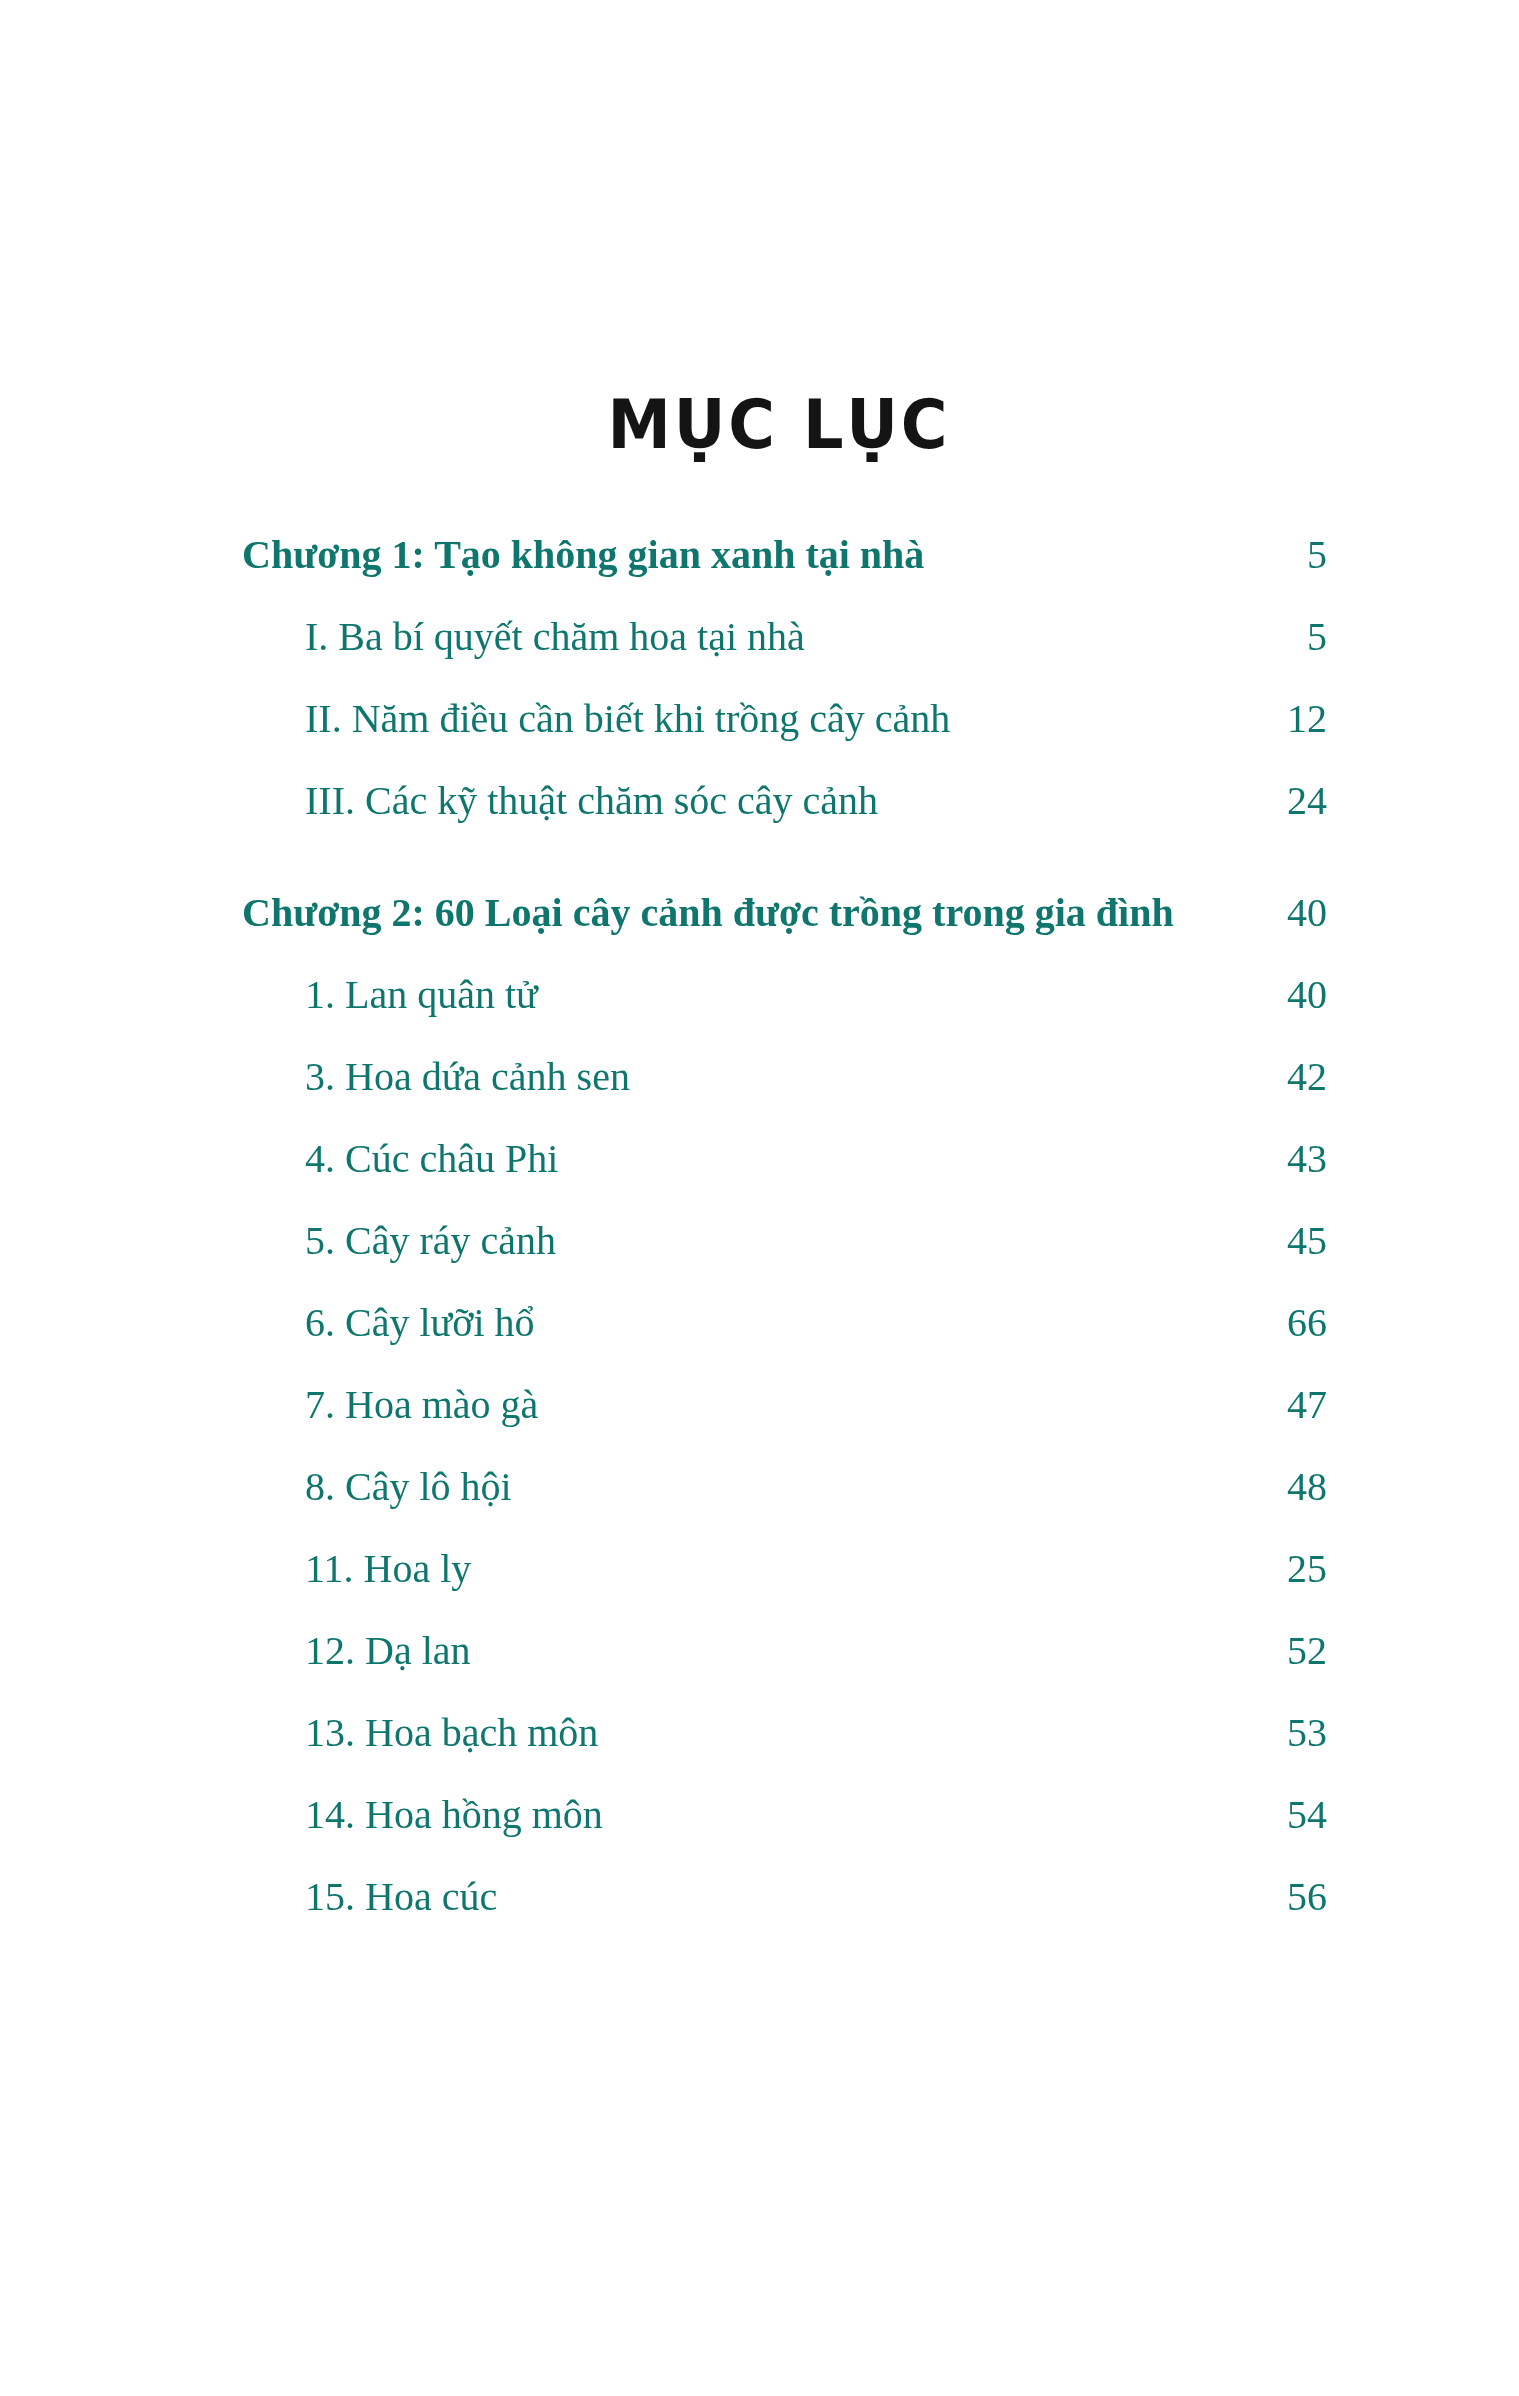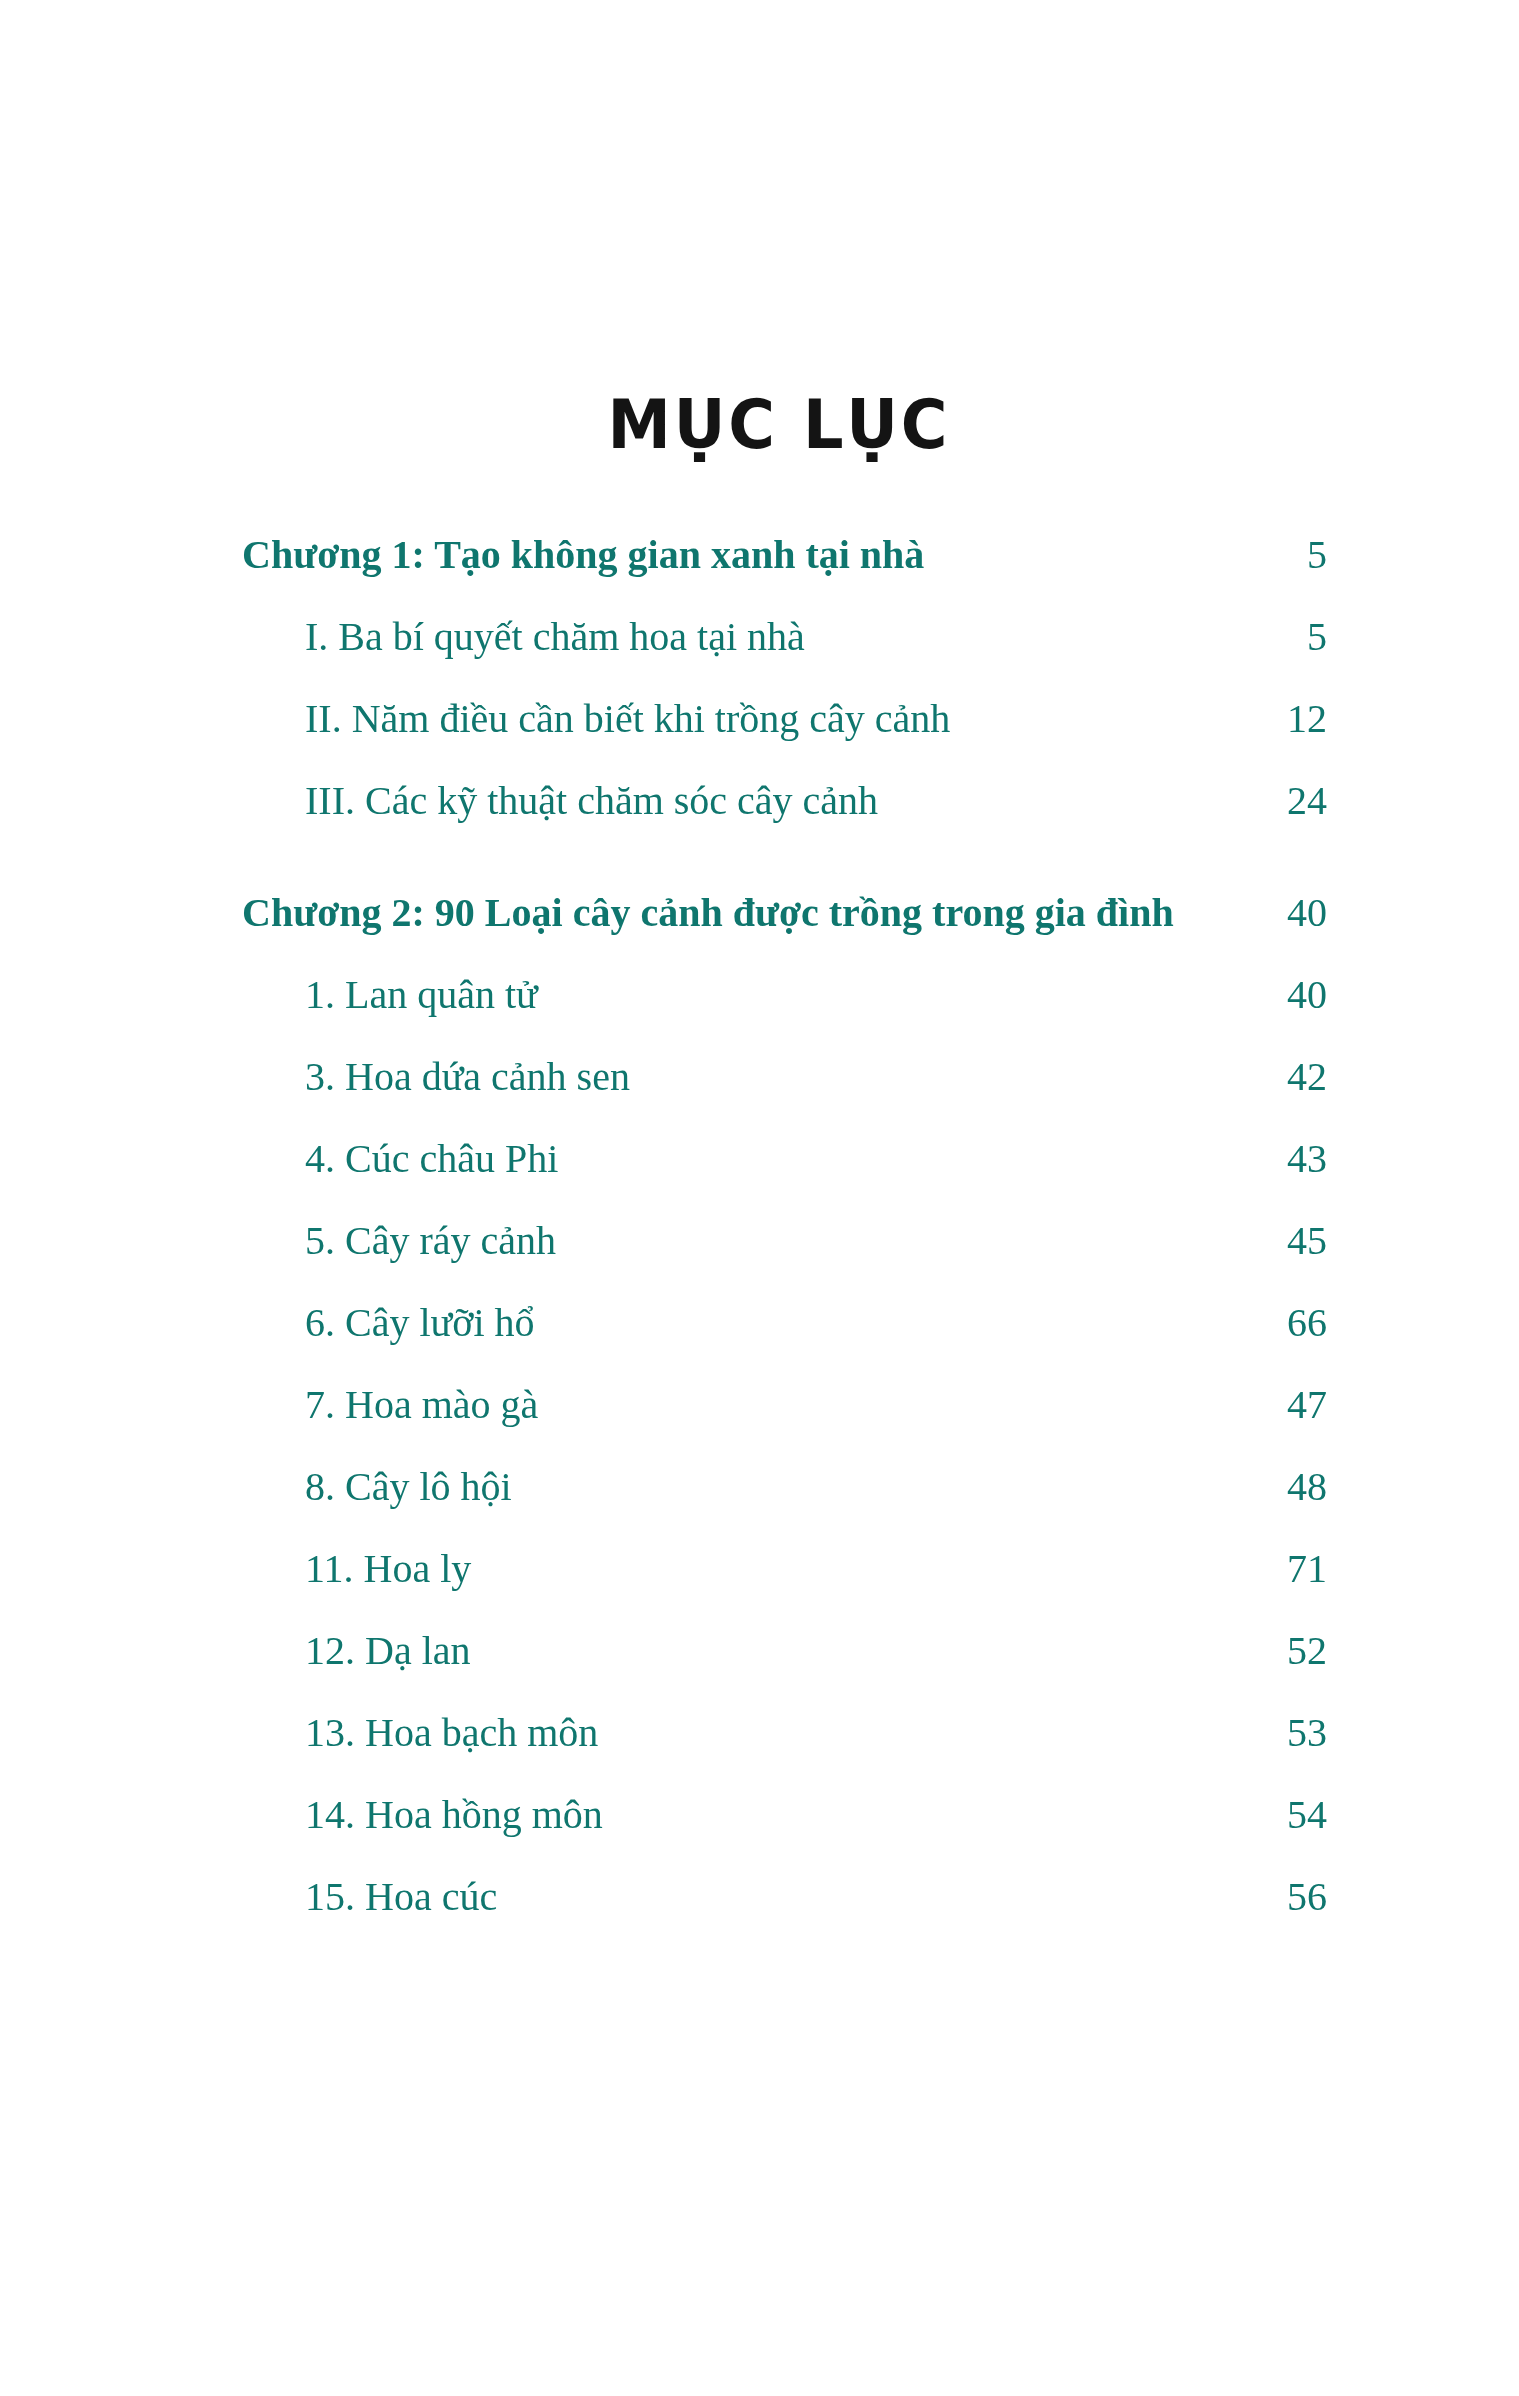--- a/index.html
+++ b/index.html
@@ -83,21 +83,21 @@
     <span class="label">II. Năm điều cần biết khi trồng cây cảnh</span>
     <span class="pagenum">12</span>
   </div>
 
   <div class="row item">
     <span class="label">III. Các kỹ thuật chăm sóc cây cảnh</span>
     <span class="pagenum">24</span>
   </div>
 
   <div class="row chapter">
-    <span class="label">Chương 2: 90 Loại cây cảnh được trồng trong gia đình</span>
+    <span class="label">Chương 2: 60 Loại cây cảnh được trồng trong gia đình</span>
     <span class="pagenum">40</span>
   </div>
 
   <div class="row item">
     <span class="label">1. Lan quân tử</span>
     <span class="pagenum">40</span>
   </div>
 
 
   <div class="row item">
@@ -127,21 +127,21 @@
 
   <div class="row item">
     <span class="label">8. Cây lô hội</span>
     <span class="pagenum">48</span>
   </div>
 
 
 
   <div class="row item">
     <span class="label">11. Hoa ly</span>
-    <span class="pagenum">71</span>
+    <span class="pagenum">25</span>
   </div>
 
   <div class="row item">
     <span class="label">12. Dạ lan</span>
     <span class="pagenum">52</span>
   </div>
 
   <div class="row item">
     <span class="label">13. Hoa bạch môn</span>
     <span class="pagenum">53</span>

